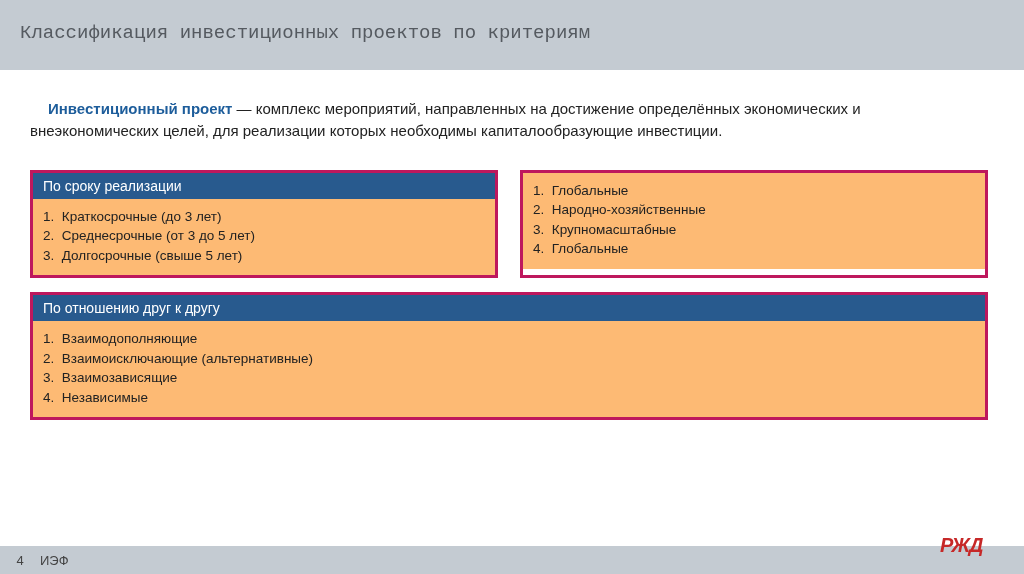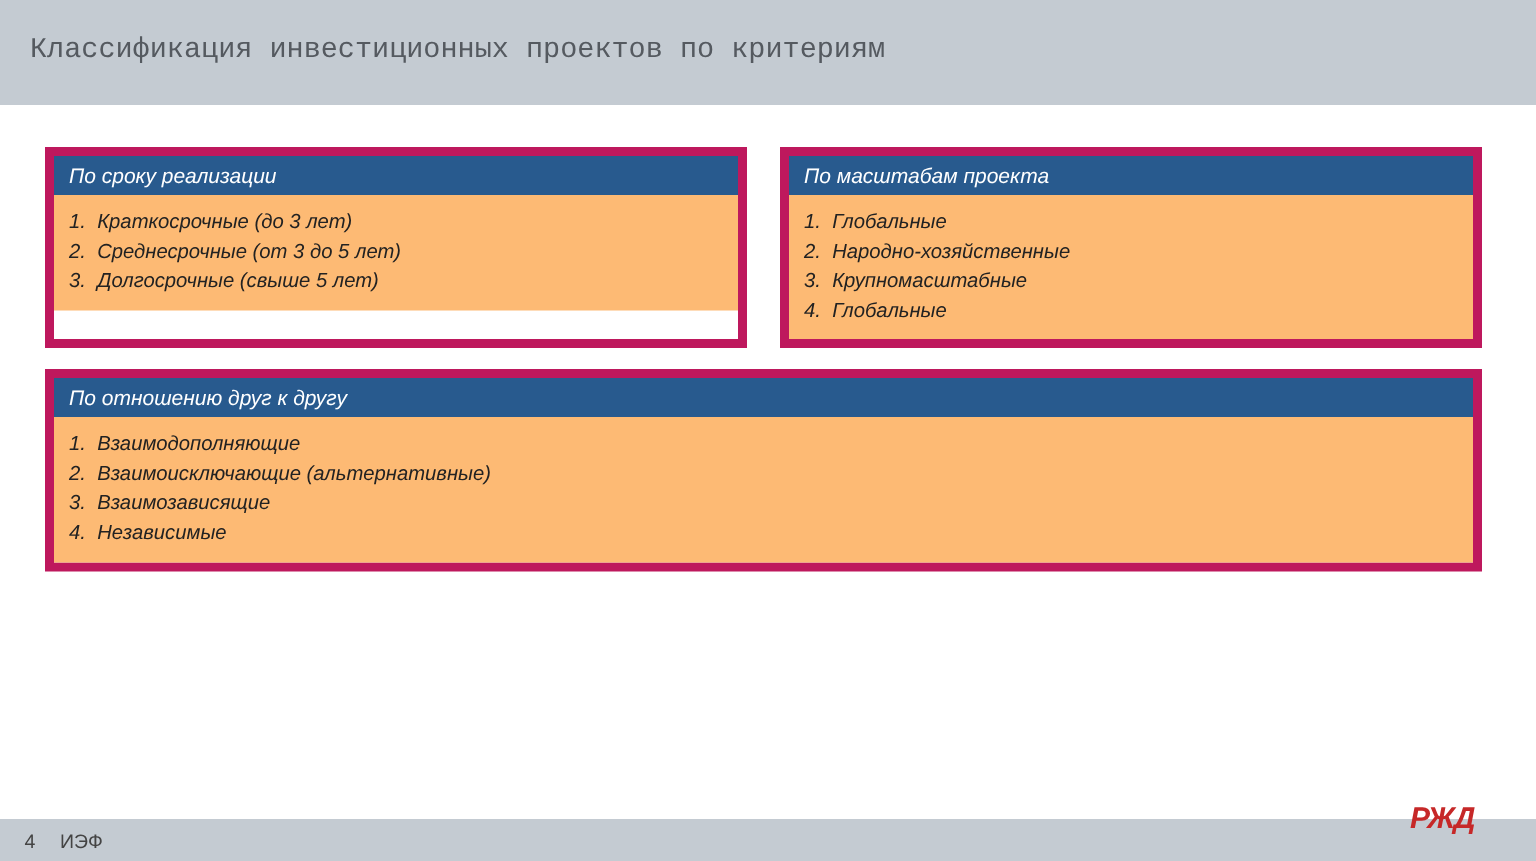--- a/index.html
+++ b/index.html
@@ -33,22 +33,21 @@
     font-weight: bold;
     padding-left: 18px;
   }
   .row {
     display: flex;
     gap: 22px;
     margin-bottom: 14px;
   }
   .box {
     flex: 1;
-    border: 6px solid #be185d;
-    font-style: italic;
+    border: 3px solid #be185d;
   }
   .box.full {
     width: 100%;
   }
   .box-header {
     background: #285a8e;
     color: #fff;
     font-size: 14px;
     padding: 5px 10px;
   }
@@ -97,34 +96,36 @@
 </style>
 </head>
 <body>
 
 <div class="title-bar">
   <span>Классификация инвестиционных проектов по критериям</span>
 </div>
 
 <div class="content">
 
+  <div class="definition">
+    <span class="term">Инвестиционный проект</span><span> — комплекс мероприятий, направленных на достижение определённых экономических и внеэкономических целей, для реализации которых необходимы капиталообразующие инвестиции.</span>
+  </div>
 
   <div class="row">
     <div class="box">
       <div class="box-header">По сроку реализации</div>
       <div class="box-body">
         <ol>
           <li>Краткосрочные (до 3 лет)</li>
           <li>Среднесрочные (от 3 до 5 лет)</li>
           <li>Долгосрочные (свыше 5 лет)</li>
         </ol>
       </div>
     </div>
     <div class="box">
-      <div class="box-header">По масштабам проекта</div>
       <div class="box-body">
         <ol>
           <li>Глобальные</li>
           <li>Народно-хозяйственные</li>
           <li>Крупномасштабные</li>
           <li>Глобальные</li>
         </ol>
       </div>
     </div>
   </div>

